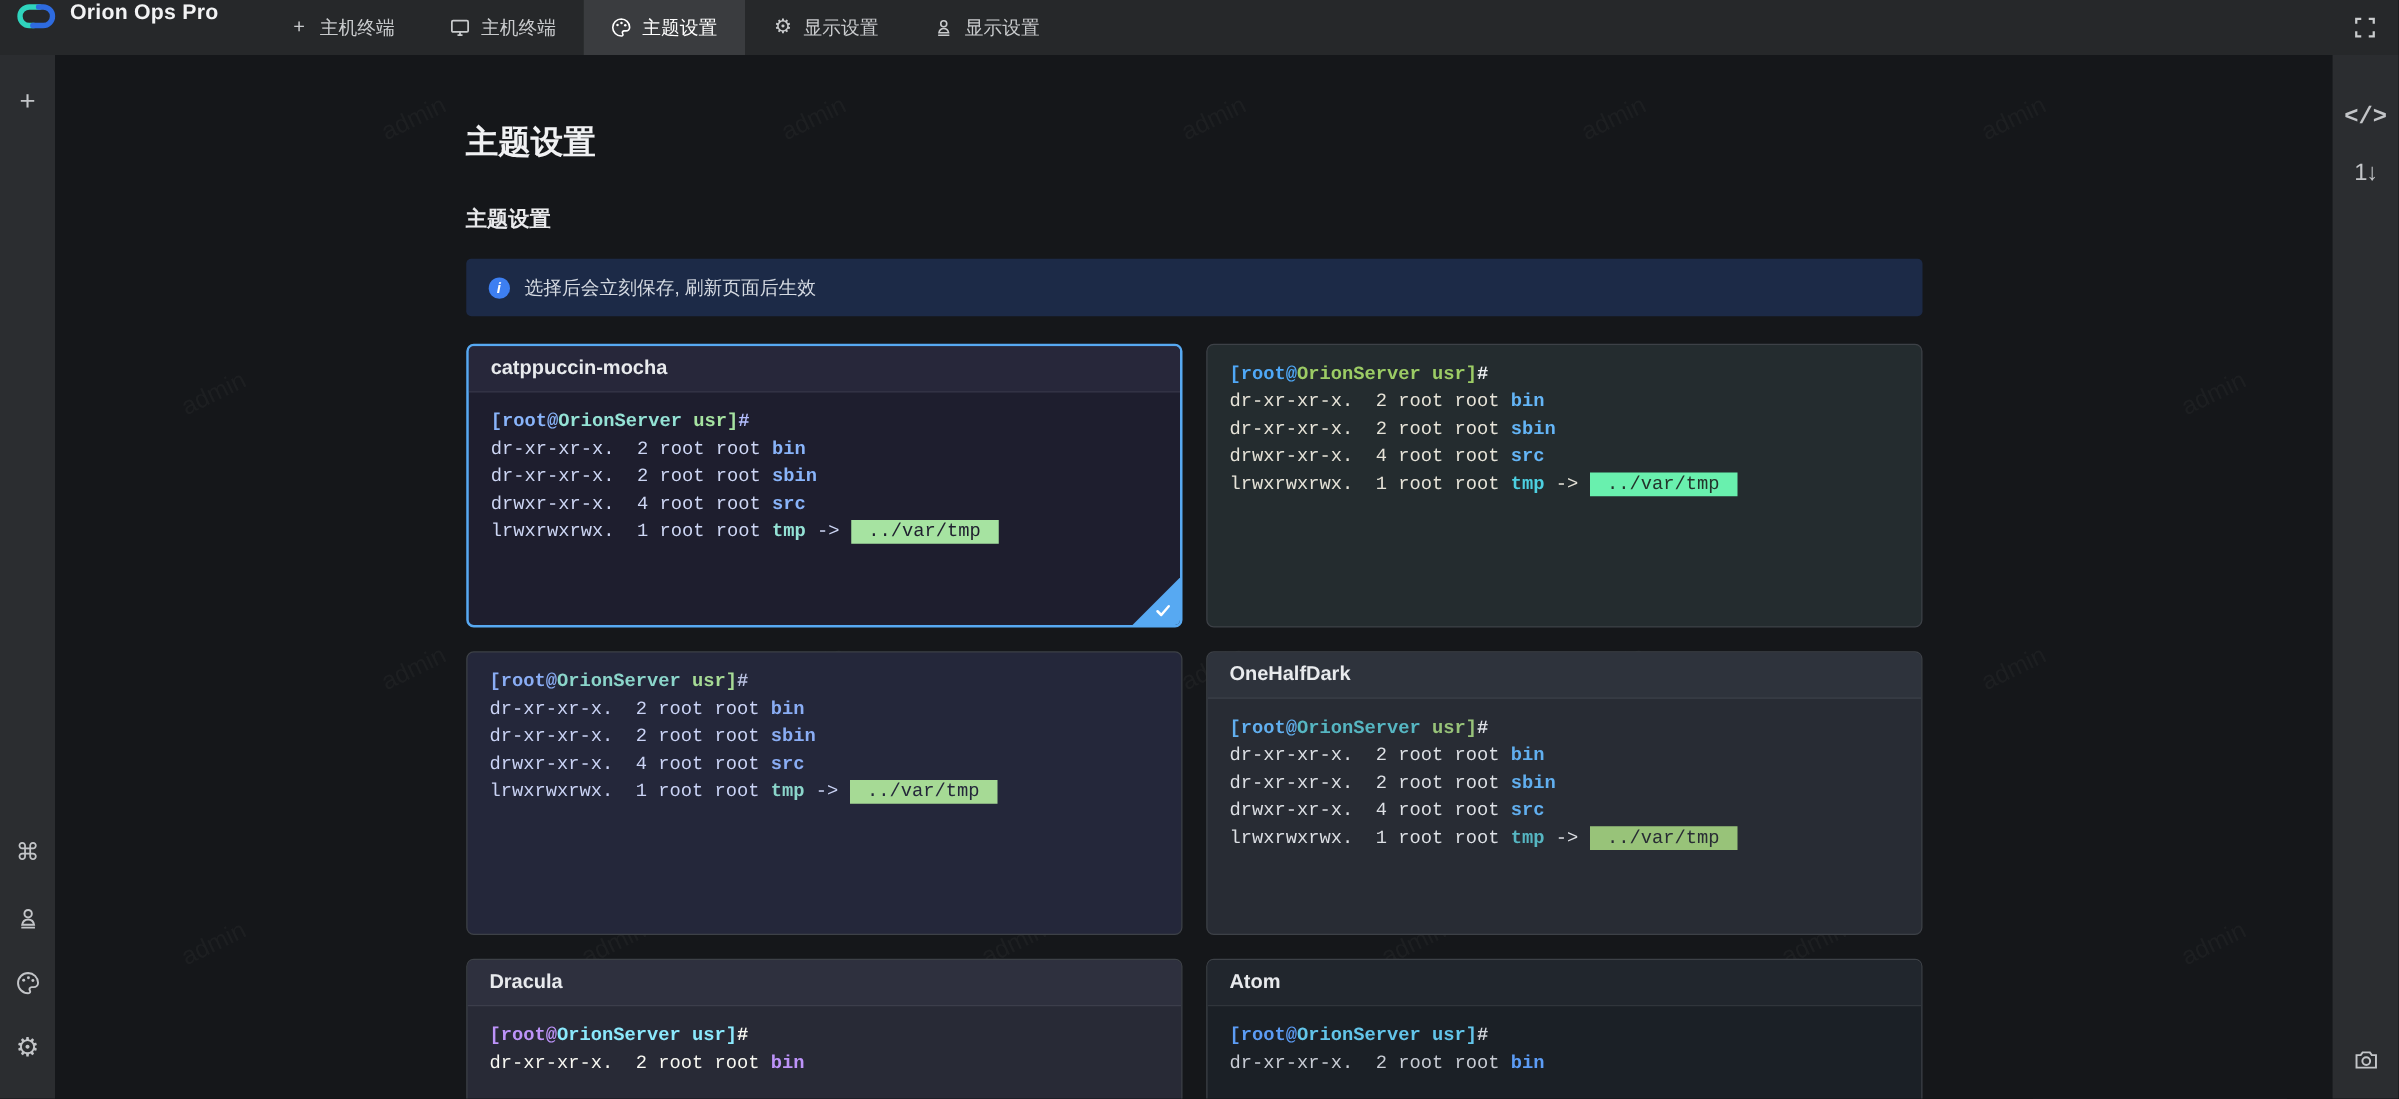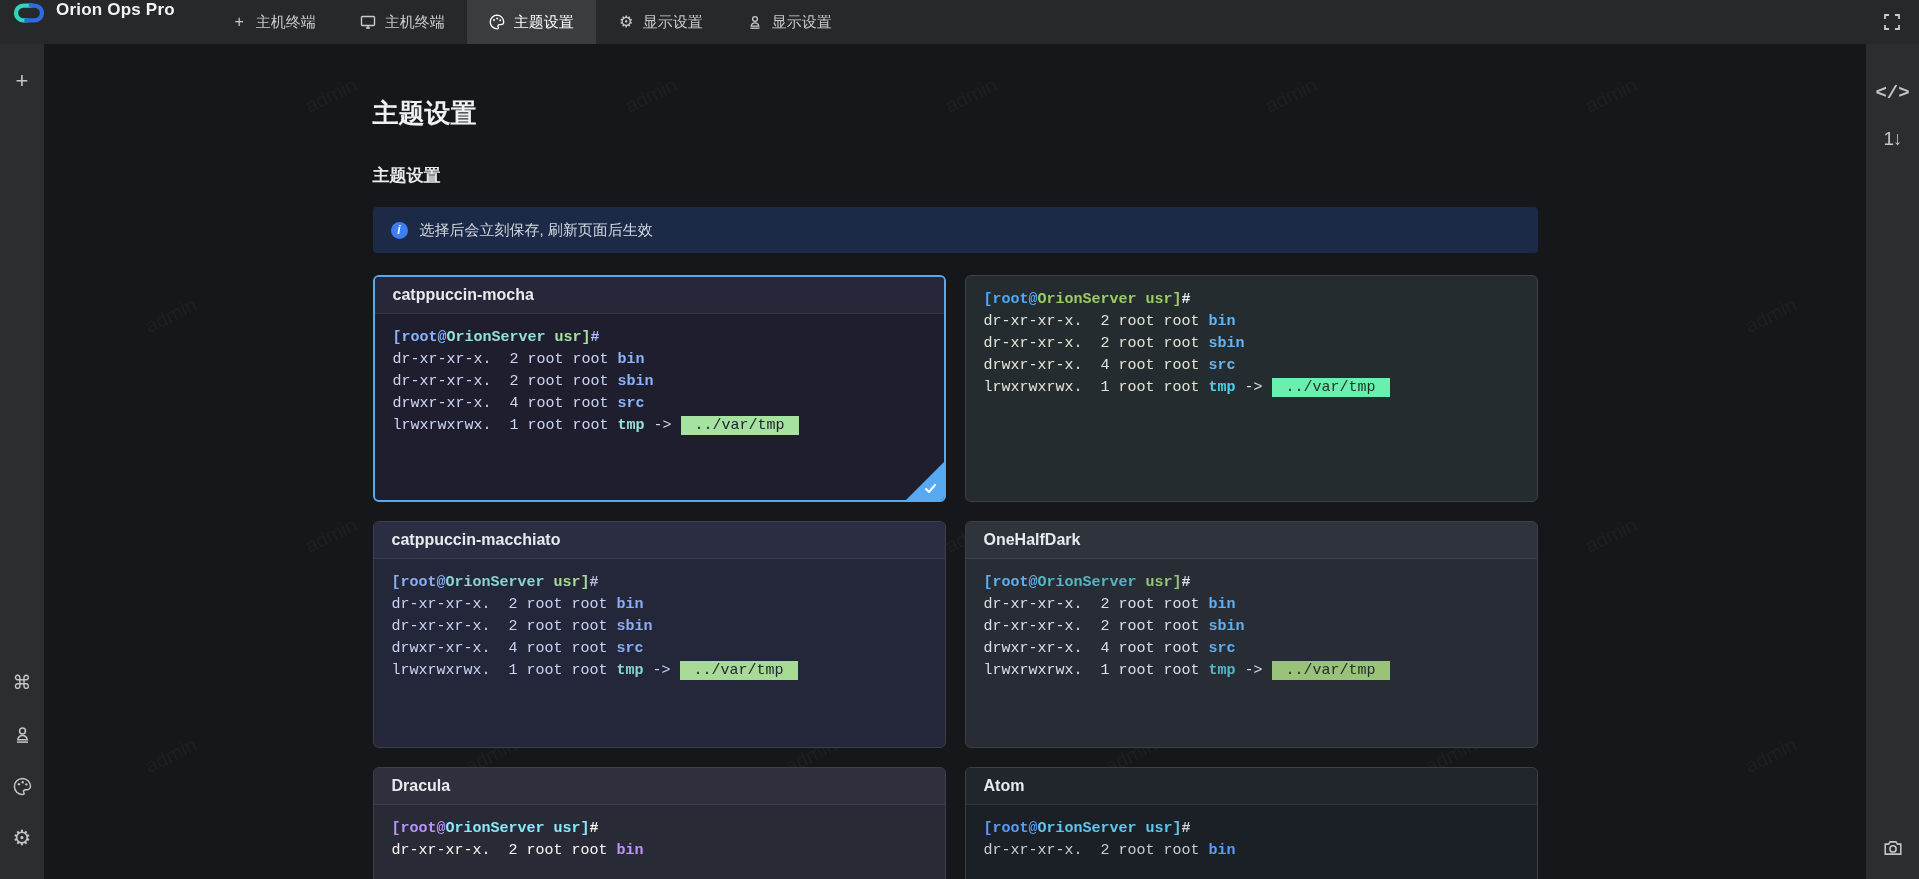--- a/index.html
+++ b/index.html
@@ -240,23 +240,20 @@
     <div class="card-body">
       <div class="tline prompt"><span class="c-br">[root@</span><span class="c-ho">OrionServer</span><span class="c-pa"> usr]</span><span class="c-ha">#</span></div>
     <div class="tline"><span class="t-tx">dr-xr-xr-x.  2 root root </span><span class="t-dir">bin</span></div>
               <div class="tline"><span class="t-tx">dr-xr-xr-x.  2 root root </span><span class="t-dir">sbin</span></div>
               <div class="tline"><span class="t-tx">drwxr-xr-x.  4 root root </span><span class="t-dir">src</span></div>
               <div class="tline"><span class="t-tx">lrwxrwxrwx.  1 root root </span><span class="t-tmp">tmp</span><span class="t-tx"> -&gt; </span><span class="t-link">../var/tmp</span></div>
             </div>
 
   </div>
           <div class="card" style="--bg: #24273a; --hd: #2b2e43; --tx: #cad3f5; --br: #8aadf4; --ho: #8bd5ca; --pa: #a6da95; --ha: #b8c0e0; --di: #8aadf4; --tm: #8bd5ca; --lb: #a6da95; --lf: #24273a;">
-    <div class="card-header">
-      <span class="card-title">catppuccin-macchiato</span>
-    </div>
     <div class="card-body">
       <div class="tline prompt"><span class="c-br">[root@</span><span class="c-ho">OrionServer</span><span class="c-pa"> usr]</span><span class="c-ha">#</span></div>
     <div class="tline"><span class="t-tx">dr-xr-xr-x.  2 root root </span><span class="t-dir">bin</span></div>
               <div class="tline"><span class="t-tx">dr-xr-xr-x.  2 root root </span><span class="t-dir">sbin</span></div>
               <div class="tline"><span class="t-tx">drwxr-xr-x.  4 root root </span><span class="t-dir">src</span></div>
               <div class="tline"><span class="t-tx">lrwxrwxrwx.  1 root root </span><span class="t-tmp">tmp</span><span class="t-tx"> -&gt; </span><span class="t-link">../var/tmp</span></div>
             </div>
 
   </div>
           <div class="card" style="--bg: #282c34; --hd: #2e333c; --tx: #dcdfe4; --br: #61afef; --ho: #56b6c2; --pa: #98c379; --ha: #dcdfe4; --di: #61afef; --tm: #56b6c2; --lb: #98c379; --lf: #282c34;">

